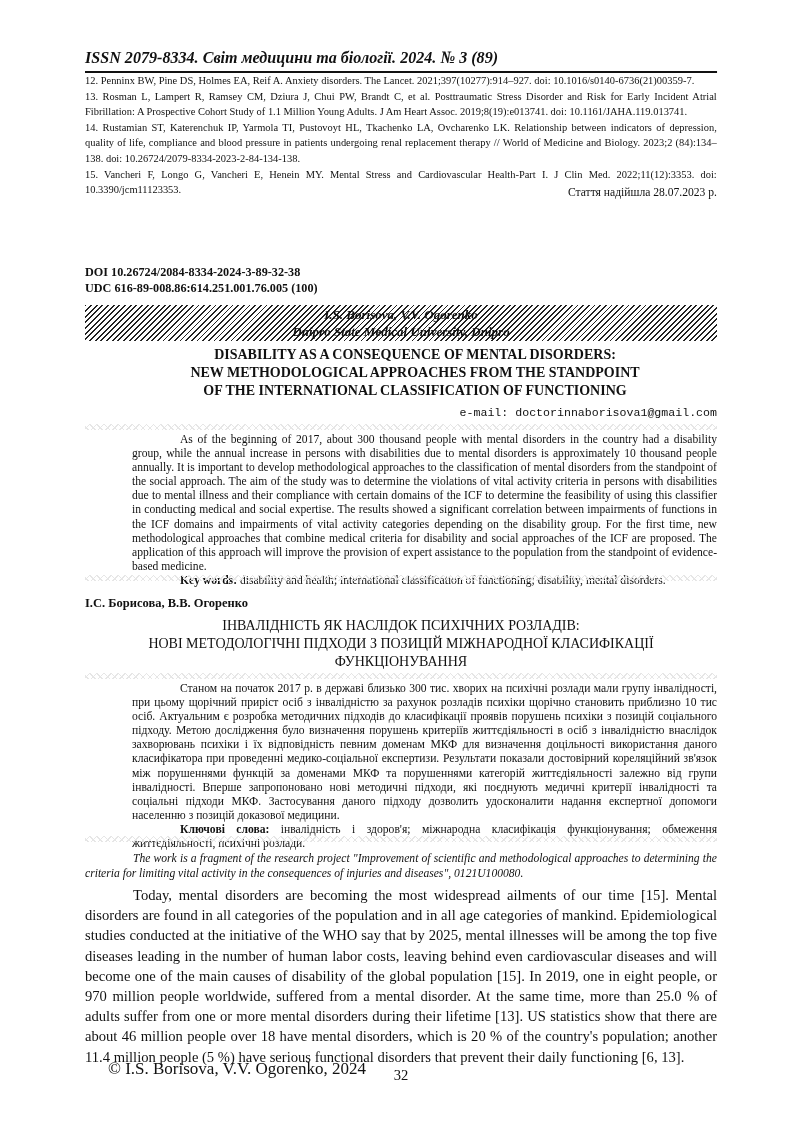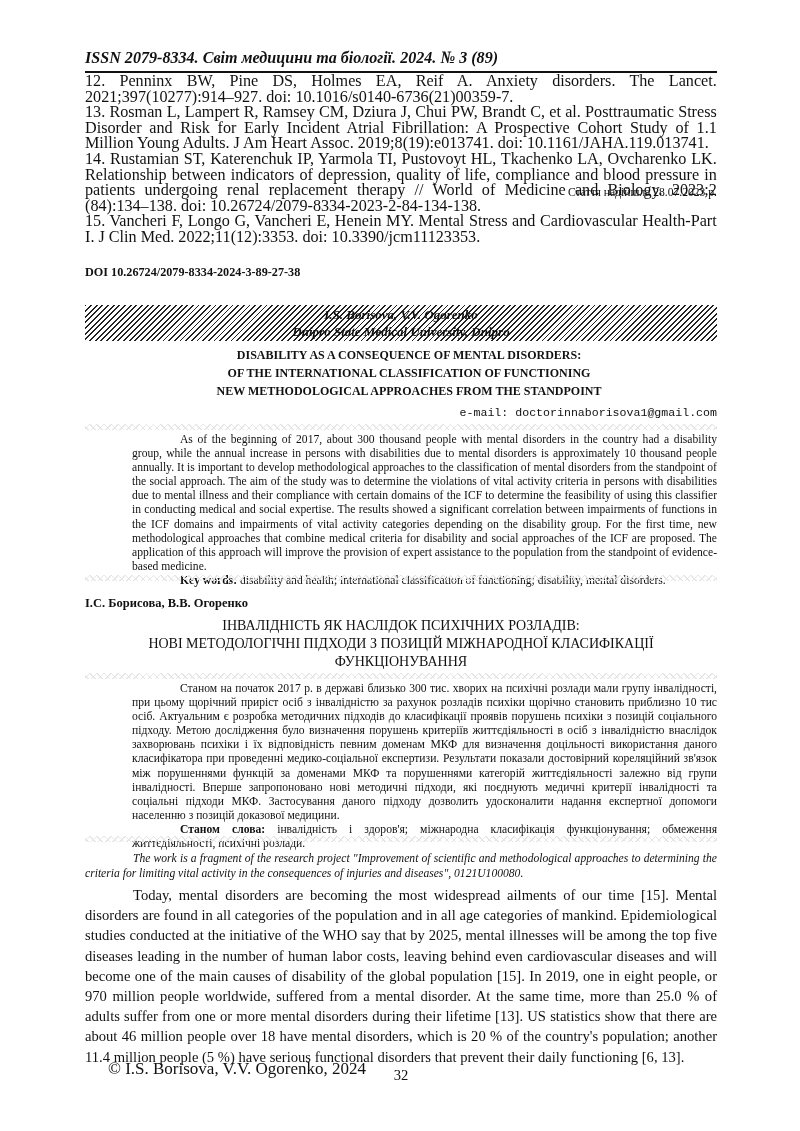--- a/index.html
+++ b/index.html
@@ -7,32 +7,32 @@
   body { font-family: "Liberation Serif", serif; color: #111; position: relative; }
   .page { position: absolute; left: 85px; top: 0; width: 632px; }
   .running-head {
     position: absolute; top: 47px; left: 0; width: 632px;
     font-family: "Liberation Serif", serif; font-style: italic; font-weight: bold;
     font-size: 17.5px; letter-spacing: 0; color: #111;
     padding-bottom: 3px; border-bottom: 2px solid #111;
     transform: scaleX(0.92); transform-origin: left;
     width: 687px;
   }
-  .refs { position: absolute; top: 73px; left: 0; width: 632px; font-size: 17px; line-height: 15.6px; text-align: justify; }
+  .refs { position: absolute; top: 73px; left: 0; width: 632px; font-size: 11px; line-height: 15.6px; text-align: justify; }
   .refs .ref { transform: scaleX(0.95); transform-origin: left; width: 665px; }
   .received { position: absolute; top: 186px; right: 0; font-size: 11.6px; }
   .doi { position: absolute; top: 264px; left: 0; font-weight: bold; font-size: 12.2px; line-height: 16px; }
   .banner {
     position: absolute; top: 305px; left: 0; width: 632px; height: 36px;
     background: repeating-linear-gradient(135deg, #222 0 1.3px, #fff 1.3px 4px);
     text-align: center; font-weight: bold; font-size: 13px; line-height: 17px; color: #111;
     padding-top: 1px;
   }
   .banner span { display: block; font-style: italic; }
-  .title-en { position: absolute; top: 346px; left: 8px; width: 632px; text-align: center; font-weight: bold; font-size: 12px; line-height: 18px; }
+  .title-en { position: absolute; top: 346px; left: 14px; width: 632px; text-align: center; font-weight: bold; font-size: 14px; line-height: 18px; }
   .email { position: absolute; top: 406px; right: 0; font-size: 11.6px; font-family: Liberation Mono, monospace; }
   .wave {
     position: absolute; left: 0; width: 632px; height: 6px;
     background:
       repeating-linear-gradient(45deg, transparent 0 2px, #e6e6e6 2px 3px, transparent 3px 5px),
       repeating-linear-gradient(-45deg, transparent 0 2px, #e6e6e6 2px 3px, transparent 3px 5px);
   }
   .abstract { position: absolute; left: 0; width: 632px; font-size: 11.6px; line-height: 14.1px; text-align: justify; }
   .abstract p { text-indent: 48px; margin-left: 47px; }
   .abstract .kw { text-indent: 48px; }
@@ -56,32 +56,33 @@
   <div class="refs">
     <div class="ref">12. Penninx BW, Pine DS, Holmes EA, Reif A. Anxiety disorders. The Lancet. 2021;397(10277):914–927. doi: 10.1016/s0140-6736(21)00359-7.</div>
     <div class="ref">13. Rosman L, Lampert R, Ramsey CM, Dziura J, Chui PW, Brandt C, et al. Posttraumatic Stress Disorder and Risk for Early Incident Atrial Fibrillation: A Prospective Cohort Study of 1.1 Million Young Adults. J Am Heart Assoc. 2019;8(19):e013741. doi: 10.1161/JAHA.119.013741.</div>
     <div class="ref">14. Rustamian ST, Katerenchuk IP, Yarmola TI, Pustovoyt HL, Tkachenko LA, Ovcharenko LK. Relationship between indicators of depression, quality of life, compliance and blood pressure in patients undergoing renal replacement therapy // World of Medicine and Biology. 2023;2 (84):134–138. doi: 10.26724/2079-8334-2023-2-84-134-138.</div>
     <div class="ref">15. Vancheri F, Longo G, Vancheri E, Henein MY. Mental Stress and Cardiovascular Health-Part I. J Clin Med. 2022;11(12):3353. doi: 10.3390/jcm11123353.</div>
   </div>
 
   <div class="received">Стаття надійшла 28.07.2023 р.</div>
 
   <div class="doi">
-    <div>DOI 10.26724/2079-8334-2024-3-89-27-38</div>
+    <div>DOI 10.26724/2084-8334-2024-3-89-32-38</div>
+    <div>UDC 616-89-008.86:614.251.001.76.005 (100)</div>
   </div>
 
   <div class="banner">
     <span>I.S. Borisova, V.V. Ogorenko</span>
     <span>Dnipro State Medical University, Dnipro</span>
   </div>
 
   <div class="title-en">
     <div>DISABILITY AS A CONSEQUENCE OF MENTAL DISORDERS:</div>
+    <div>NEW METHODOLOGICAL APPROACHES FROM THE STANDPOINT</div>
     <div>OF THE INTERNATIONAL CLASSIFICATION OF FUNCTIONING</div>
-    <div>NEW METHODOLOGICAL APPROACHES FROM THE STANDPOINT</div>
   </div>
 
   <div class="email">e-mail: doctorinnaborisova1@gmail.com</div>
 
   <div class="wave" style="top:424px"></div>
 
   <div class="abstract" style="top:433px">
     <p>As of the beginning of 2017, about 300 thousand people with mental disorders in the country had a disability group, while the annual increase in persons with disabilities due to mental disorders is approximately 10 thousand people annually. It is important to develop methodological approaches to the classification of mental disorders from the standpoint of the social approach. The aim of the study was to determine the violations of vital activity criteria in persons with disabilities due to mental illness and their compliance with certain domains of the ICF to determine the feasibility of using this classifier in conducting medical and social expertise. The results showed a significant correlation between impairments of functions in the ICF domains and impairments of vital activity categories depending on the disability group. For the first time, new methodological approaches that combine medical criteria for disability and social approaches of the ICF are proposed. The application of this approach will improve the provision of expert assistance to the population from the standpoint of evidence-based medicine.</p>
     <p class="kw"><b>Key words:</b><span> disability and health; international classification of functioning; disability, mental disorders.</span></p>
   </div>
@@ -93,21 +94,21 @@
   <div class="title-ua">
     <div>ІНВАЛІДНІСТЬ ЯК НАСЛІДОК ПСИХІЧНИХ РОЗЛАДІВ:</div>
     <div>НОВІ МЕТОДОЛОГІЧНІ ПІДХОДИ З ПОЗИЦІЙ МІЖНАРОДНОЇ КЛАСИФІКАЦІЇ</div>
     <div>ФУНКЦІОНУВАННЯ</div>
   </div>
 
   <div class="wave" style="top:673px"></div>
 
   <div class="abstract" style="top:682px">
     <p>Станом на початок 2017 р. в державі близько 300 тис. хворих на психічні розлади мали групу інвалідності, при цьому щорічний приріст осіб з інвалідністю за рахунок розладів психіки щорічно становить приблизно 10 тис осіб. Актуальним є розробка методичних підходів до класифікації проявів порушень психіки з позицій соціального підходу. Метою дослідження було визначення порушень критеріїв життєдіяльності в осіб з інвалідністю внаслідок захворювань психіки і їх відповідність певним доменам МКФ для визначення доцільності використання даного класифікатора при проведенні медико-соціальної експертизи. Результати показали достовірний кореляційний зв'язок між порушеннями функцій за доменами МКФ та порушеннями категорій життєдіяльності залежно від групи інвалідності. Вперше запропоновано нові методичні підходи, які поєднують медичні критерії інвалідності та соціальні підходи МКФ. Застосування даного підходу дозволить удосконалити надання експертної допомоги населенню з позицій доказової медицини.</p>
-    <p><b>Станом слова:</b><span> інвалідність і здоров'я; міжнародна класифікація функціонування; обмеження життєдіяльності, психічні розлади.</span></p>
+    <p><b>Ключові слова:</b><span> інвалідність і здоров'я; міжнародна класифікація функціонування; обмеження життєдіяльності, психічні розлади.</span></p>
   </div>
 
   <div class="wave" style="top:836px"></div>
 
   <div class="note">
     <p>The work is a fragment of the research project "Improvement of scientific and methodological approaches to determining the criteria for limiting vital activity in the consequences of injuries and diseases", 0121U100080.</p>
   </div>
 
   <div class="body-text">
     <p>Today, mental disorders are becoming the most widespread ailments of our time [15]. Mental disorders are found in all categories of the population and in all age categories of mankind. Epidemiological studies conducted at the initiative of the WHO say that by 2025, mental illnesses will be among the top five diseases leading in the number of human labor costs, leaving behind even cardiovascular diseases and will become one of the main causes of disability of the global population [15]. In 2019, one in eight people, or 970 million people worldwide, suffered from a mental disorder. At the same time, more than 25.0 % of adults suffer from one or more mental disorders during their lifetime [13]. US statistics show that there are about 46 million people over 18 have mental disorders, which is 20 % of the country's population; another 11.4 million people (5 %) have serious functional disorders that prevent their daily functioning [6, 13].</p>

